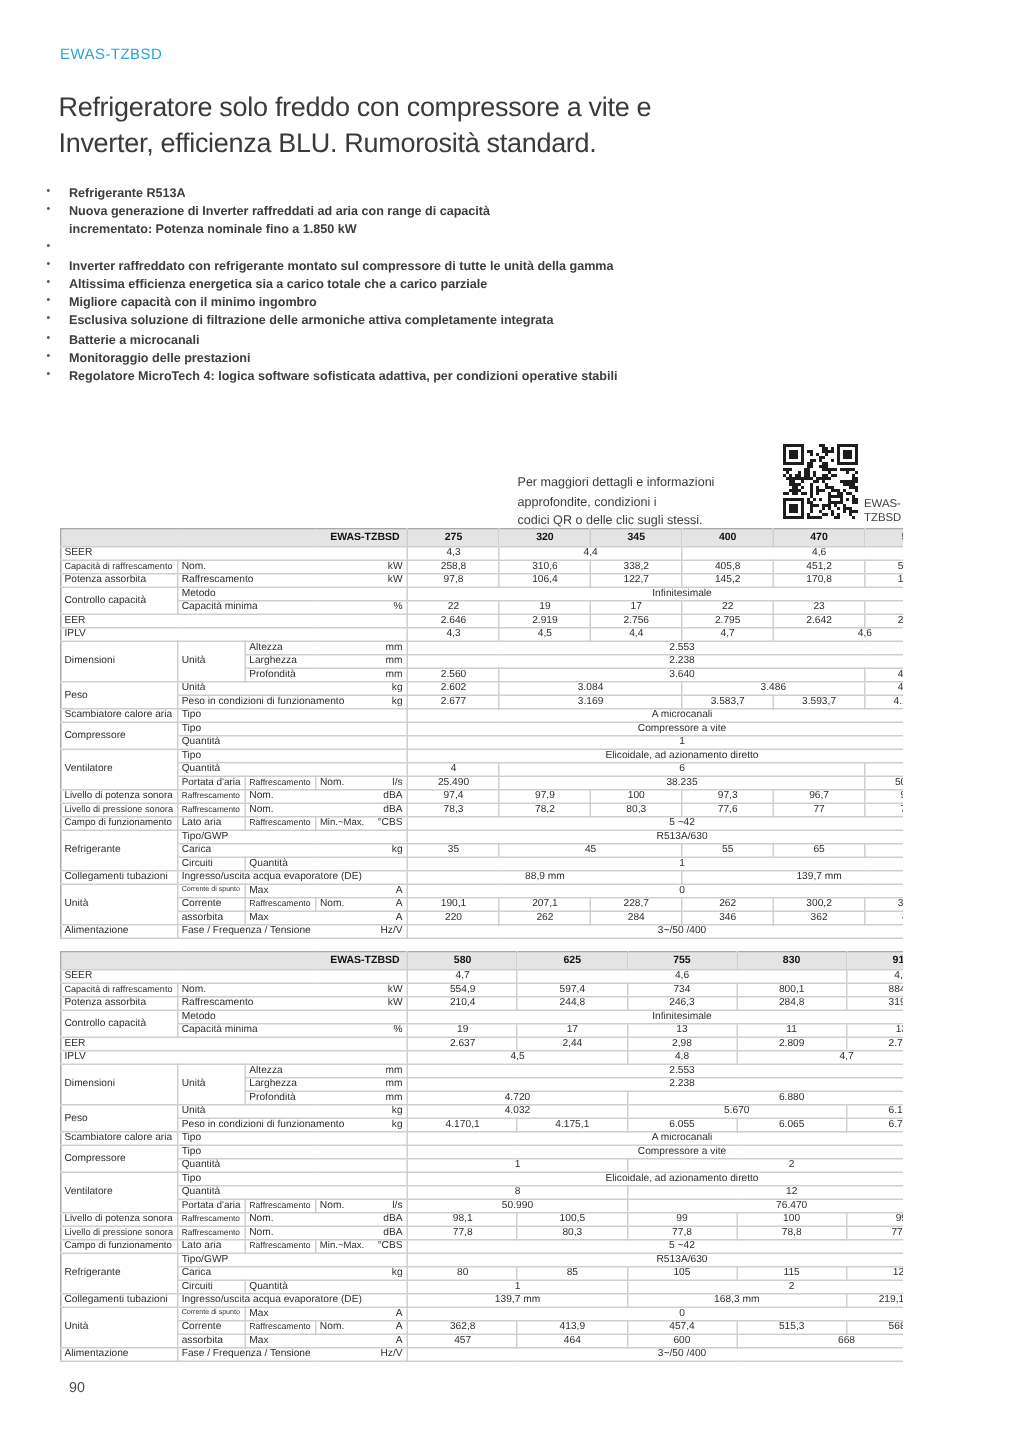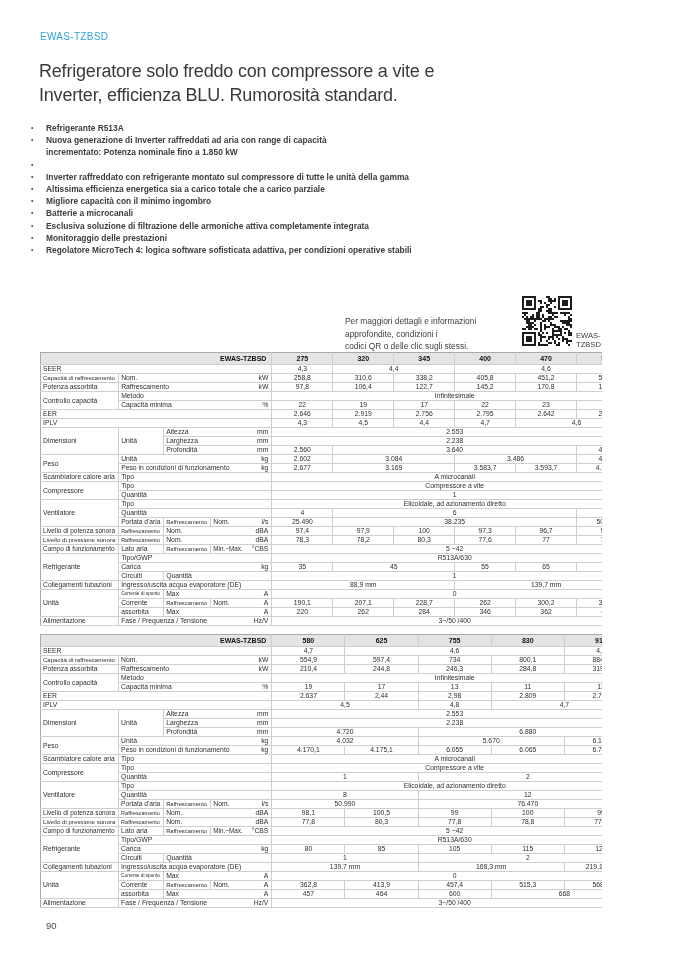--- a/index.html
+++ b/index.html
@@ -56,25 +56,25 @@
       <li>
         <span class="dot">•</span>
         <span>Altissima efficienza energetica sia a carico totale che a carico parziale</span>
       </li>
       <li>
         <span class="dot">•</span>
         <span>Migliore capacità con il minimo ingombro</span>
       </li>
       <li>
         <span class="dot">•</span>
+        <span>Esclusiva soluzione di filtrazione delle armoniche attiva completamente integrata</span>
+      </li>
+      <li>
+        <span class="dot">•</span>
         <span>Batterie a microcanali</span>
-      </li>
-      <li>
-        <span class="dot">•</span>
-        <span>Esclusiva soluzione di filtrazione delle armoniche attiva completamente integrata</span>
       </li>
       <li>
         <span class="dot">•</span>
         <span>Monitoraggio delle prestazioni</span>
       </li>
       <li>
         <span class="dot">•</span>
         <span>Regolatore MicroTech 4: logica software sofisticata adattiva, per condizioni operative stabili</span>
       </li>
     </ul>

